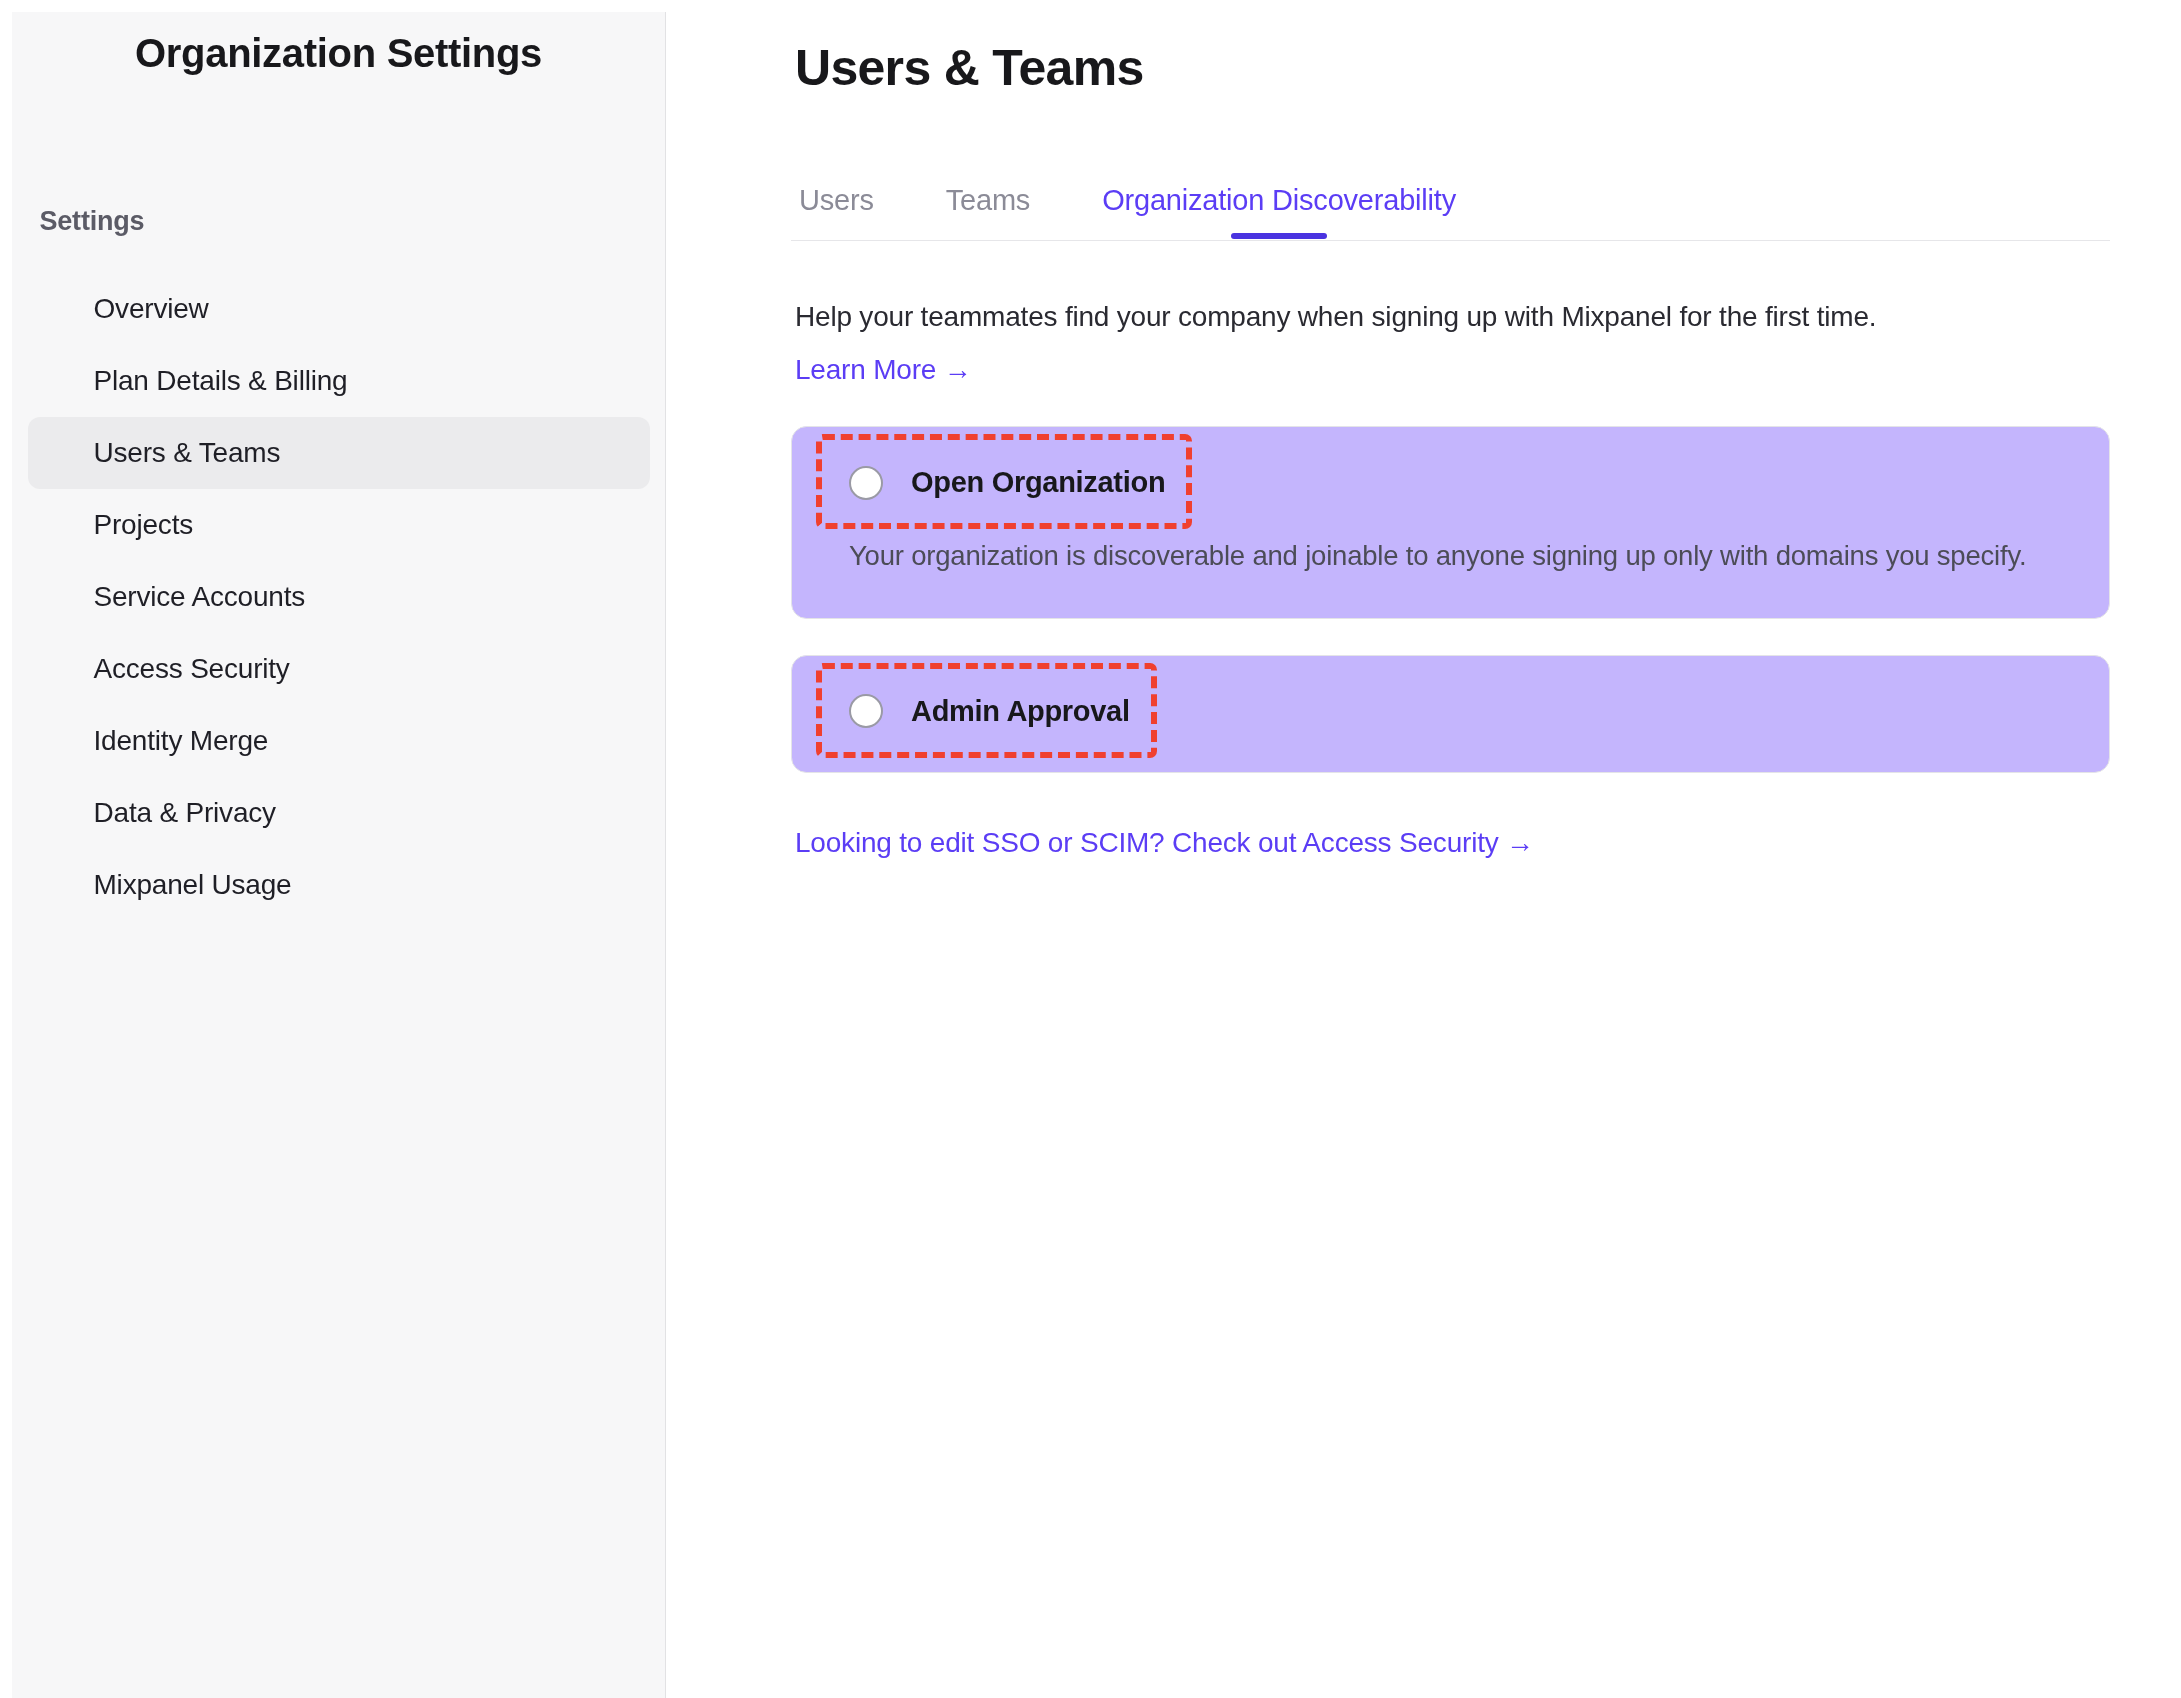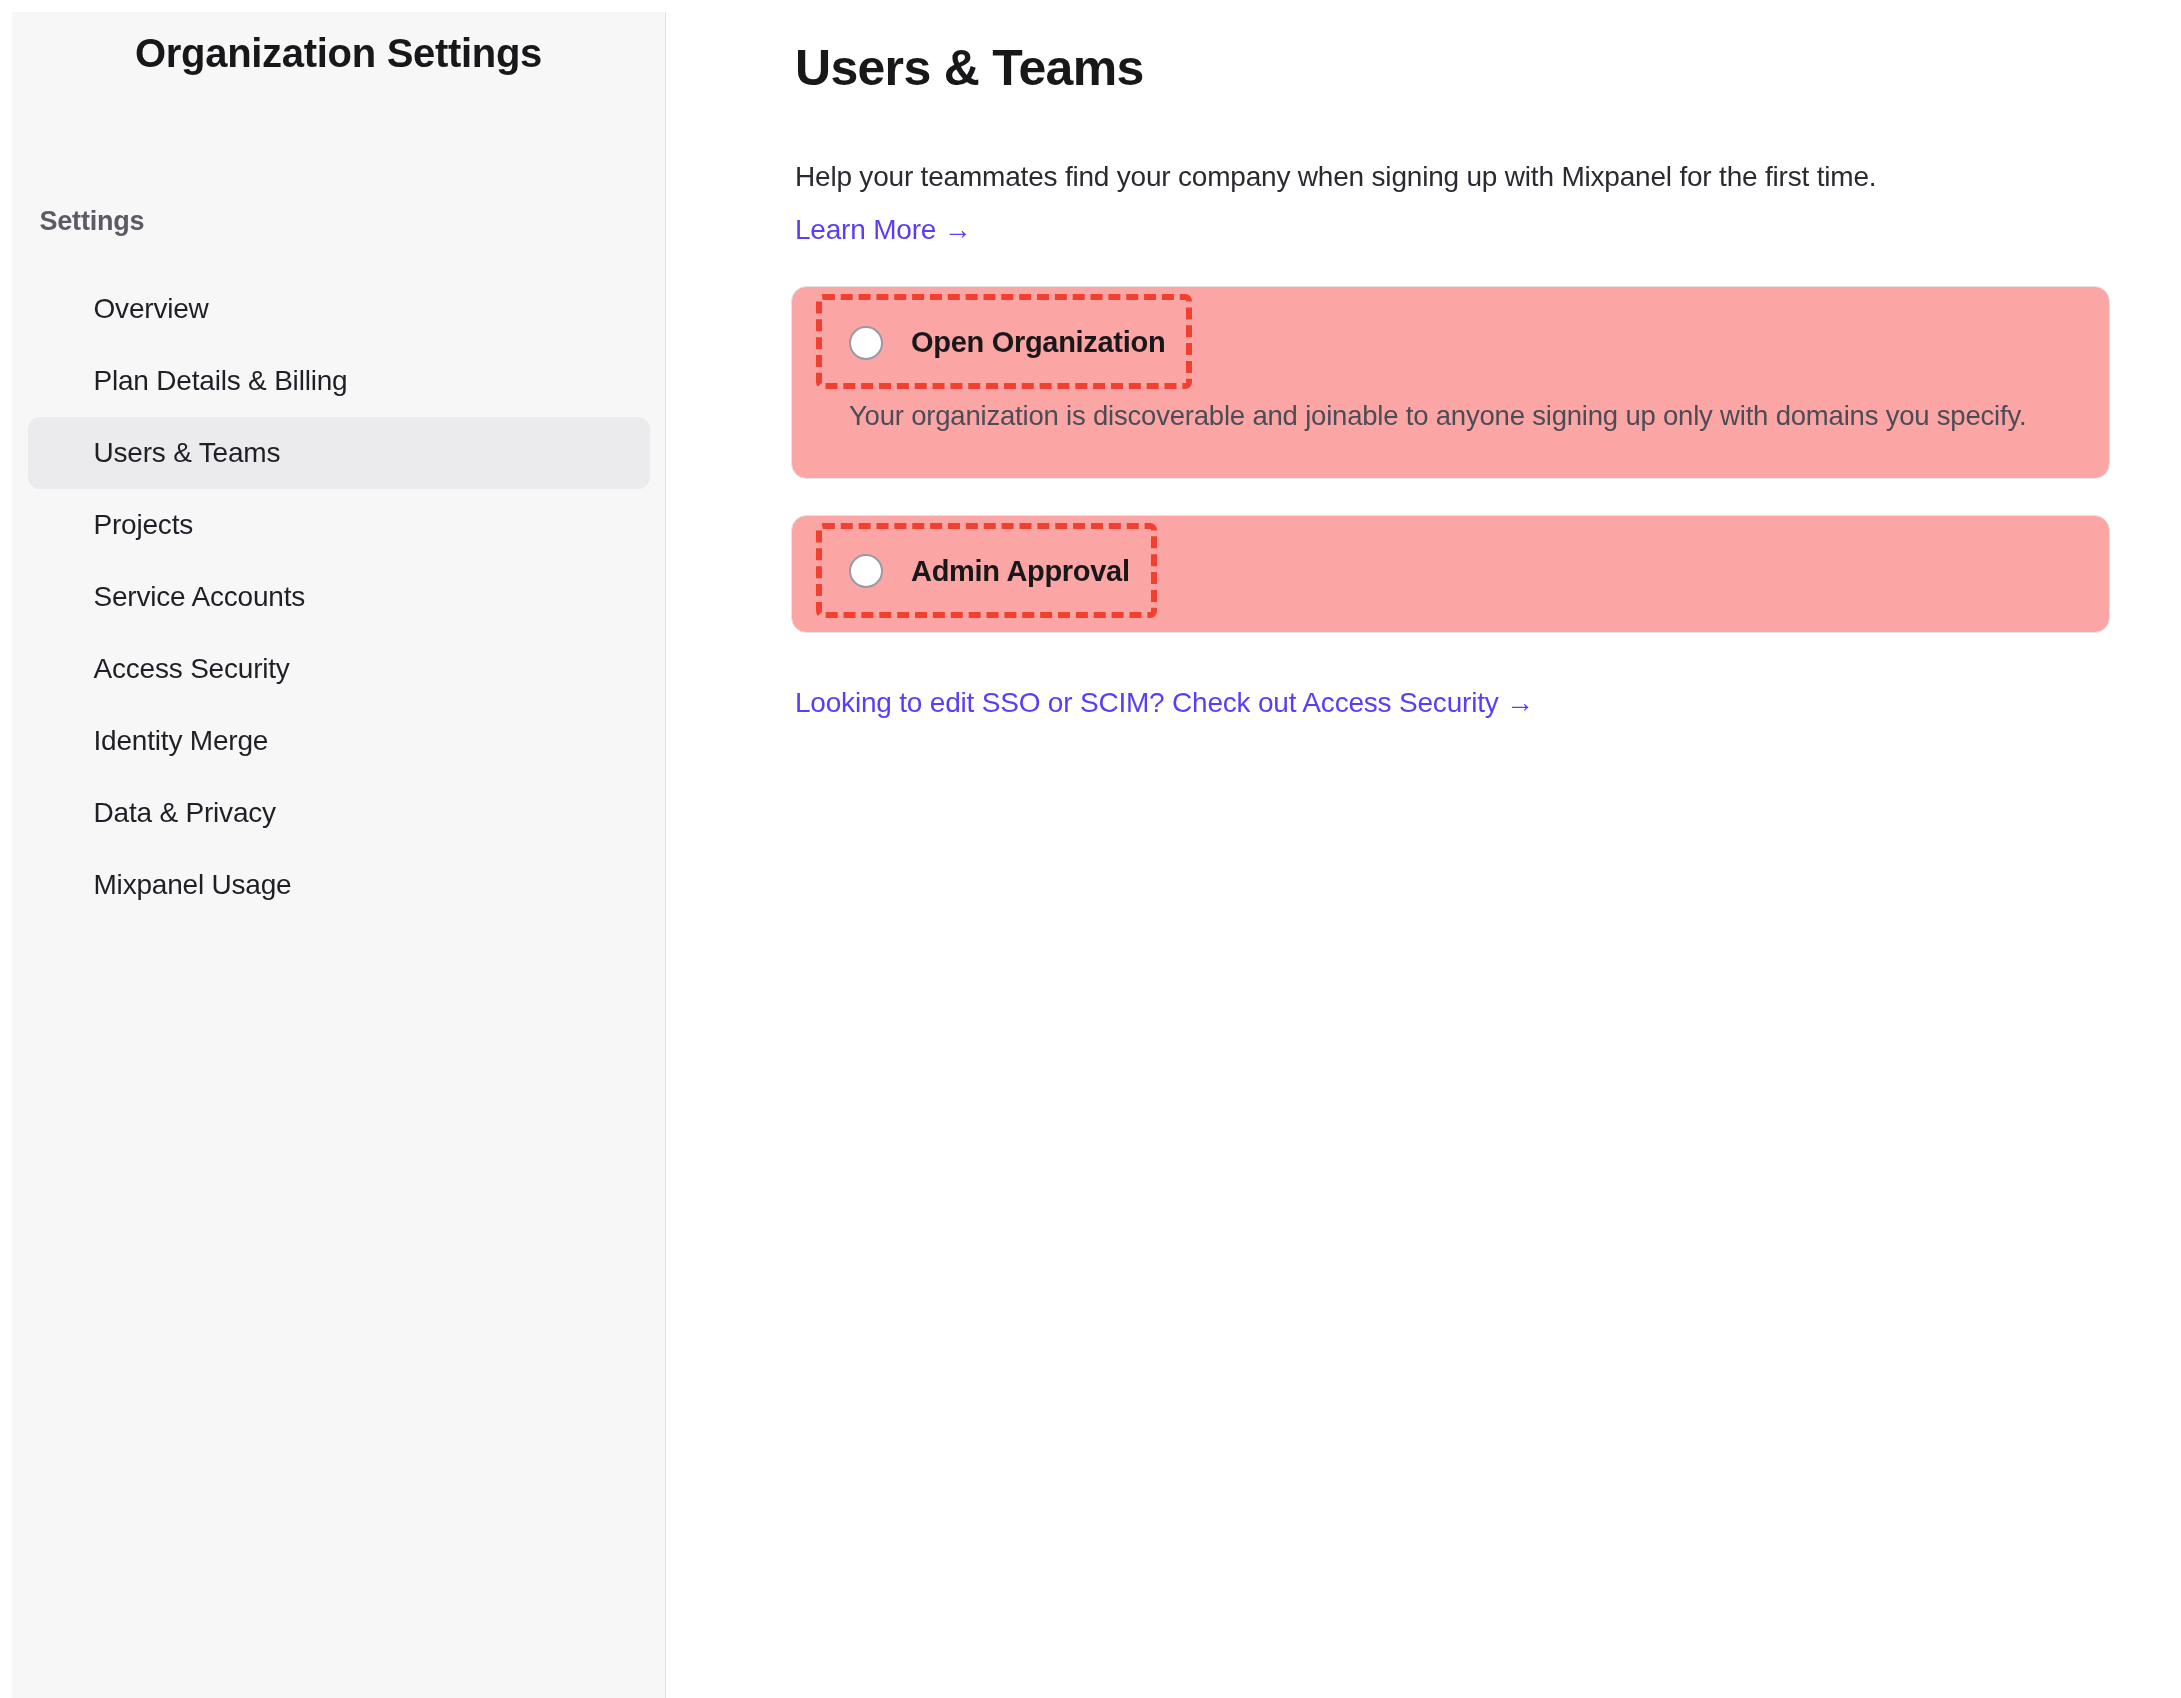--- a/index.html
+++ b/index.html
@@ -125,21 +125,21 @@
     margin-top: 10.3px;
     text-decoration: none;
     cursor: pointer;
     letter-spacing: -0.2px;
   }
   .card {
     border: 1.7px solid #e4e4e8;
     border-radius: 15.5px;
     margin-top: 36px;
     padding: 31px 53px 36px 53px;
-    background: #fca5a5;
+    background: #c4b5fd;
   }
   .opt-row {
     display: flex;
     align-items: center;
     gap: 24px;
     position: relative;
     width: fit-content;
   }
   .radio {
     width: 34px;
@@ -244,20 +244,31 @@
     </nav>
   </aside>
 
   <main class="main">
     <div class="mainpad">
 
       <div class="title-row">
         <h1 class="pt">Users &amp; Teams</h1>
       </div>
 
+      <div class="tabs">
+        <div class="tab">
+          <span>Users</span>
+        </div>
+        <div class="tab">
+          <span>Teams</span>
+        </div>
+        <div class="tab active">
+          <span>Organization Discoverability</span>
+        </div>
+      </div>
 
       <p class="help-text">Help your teammates find your company when signing up with Mixpanel for the first time.</p>
       <a class="learn-more">Learn More →</a>
 
       
       <div class="card">
         <div class="opt-row">
           <span class="radio"></span>
           <span class="opt-label">Open Organization</span>
           <span class="highlight"></span>

